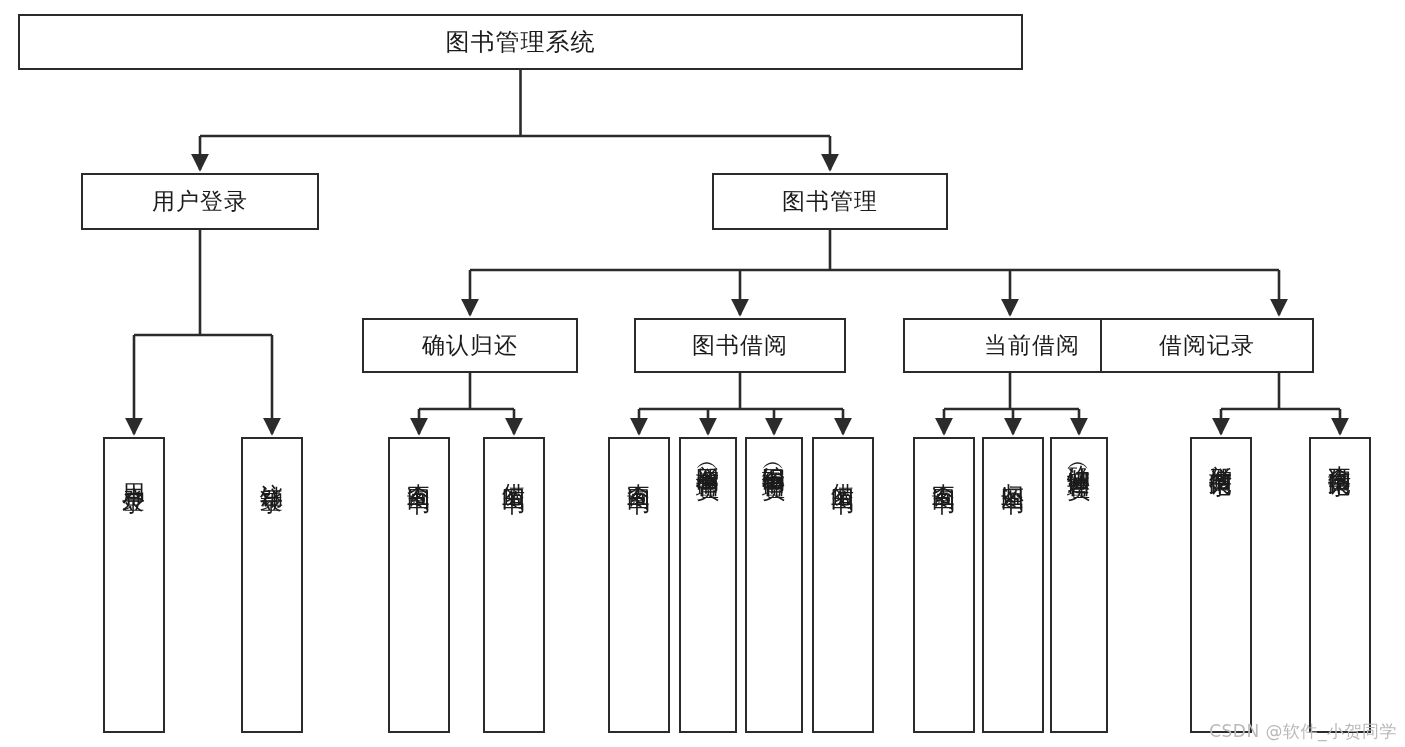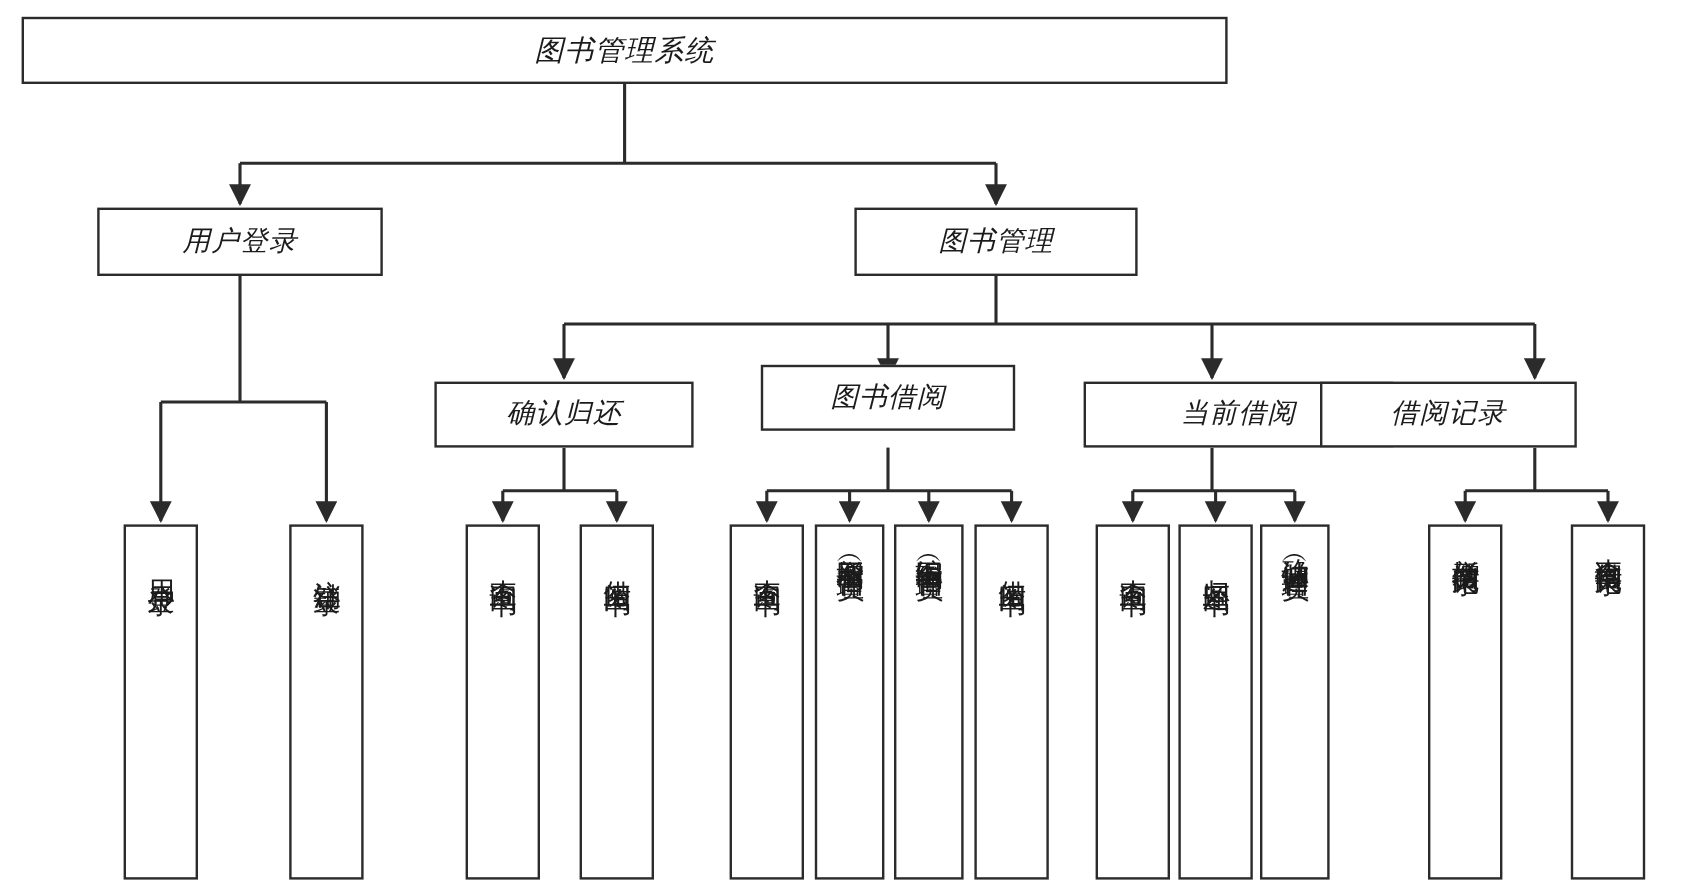--- a/index.html
+++ b/index.html
@@ -34,21 +34,20 @@
     display: flex;
     align-items: center;
     justify-content: center;
     color: #1b1b1b;
   }
   .node.horiz .node-label {
     font-size: 23px;
     line-height: 1.1;
     letter-spacing: 1px;
     white-space: nowrap;
-    font-style: italic;
   }
   .node.root .node-label {
     font-size: 24px;
   }
   .node.vert {
     align-items: flex-start;
     justify-content: center;
     padding-top: 26px;
   }
   .node.vert .node-label {
@@ -130,21 +129,21 @@
       </div>
       <div class="node horiz" style="left: 81px; top: 173px; width: 238px; height: 57px;">
         <span class="node-label">用户登录</span>
       </div>
       <div class="node horiz" style="left: 712px; top: 173px; width: 236px; height: 57px; text-align: right;">
         <span class="node-label">图书管理</span>
       </div>
       <div class="node horiz" style="left: 362px; top: 318px; width: 216px; height: 55px;">
         <span class="node-label">确认归还</span>
       </div>
-      <div class="node horiz" style="left: 634px; top: 304px; width: 212px; height: 55px; text-align: center;">
+      <div class="node horiz" style="left: 634px; top: 318px; width: 212px; height: 55px; text-align: center;">
         <span class="node-label">图书借阅</span>
       </div>
       <div class="node horiz" style="left: 903px; top: 318px; width: 258px; height: 55px;">
         <span class="node-label">当前借阅</span>
       </div>
       <div class="node horiz" style="left: 1100px; top: 318px; width: 214px; height: 55px;">
         <span class="node-label">借阅记录</span>
       </div>
       <div class="node vert" style="left: 103px; top: 437px; width: 62px; height: 296px;">
         <span class="node-label">用户登录</span>
@@ -180,13 +179,14 @@
         <span class="node-label">确认归还（管理员）</span>
       </div>
       <div class="node vert long tall-text" style="left: 1190px; top: 437px; width: 62px; height: 296px;">
         <span class="node-label">新增借阅记录</span>
       </div>
       <div class="node vert long tall-text" style="left: 1309px; top: 437px; width: 62px; height: 296px;">
         <span class="node-label">查询借阅记录</span>
       </div>
     </div>
 
+  <div id="watermark">CSDN @软件_小贺同学</div>
 </div>
 
 </body></html>

